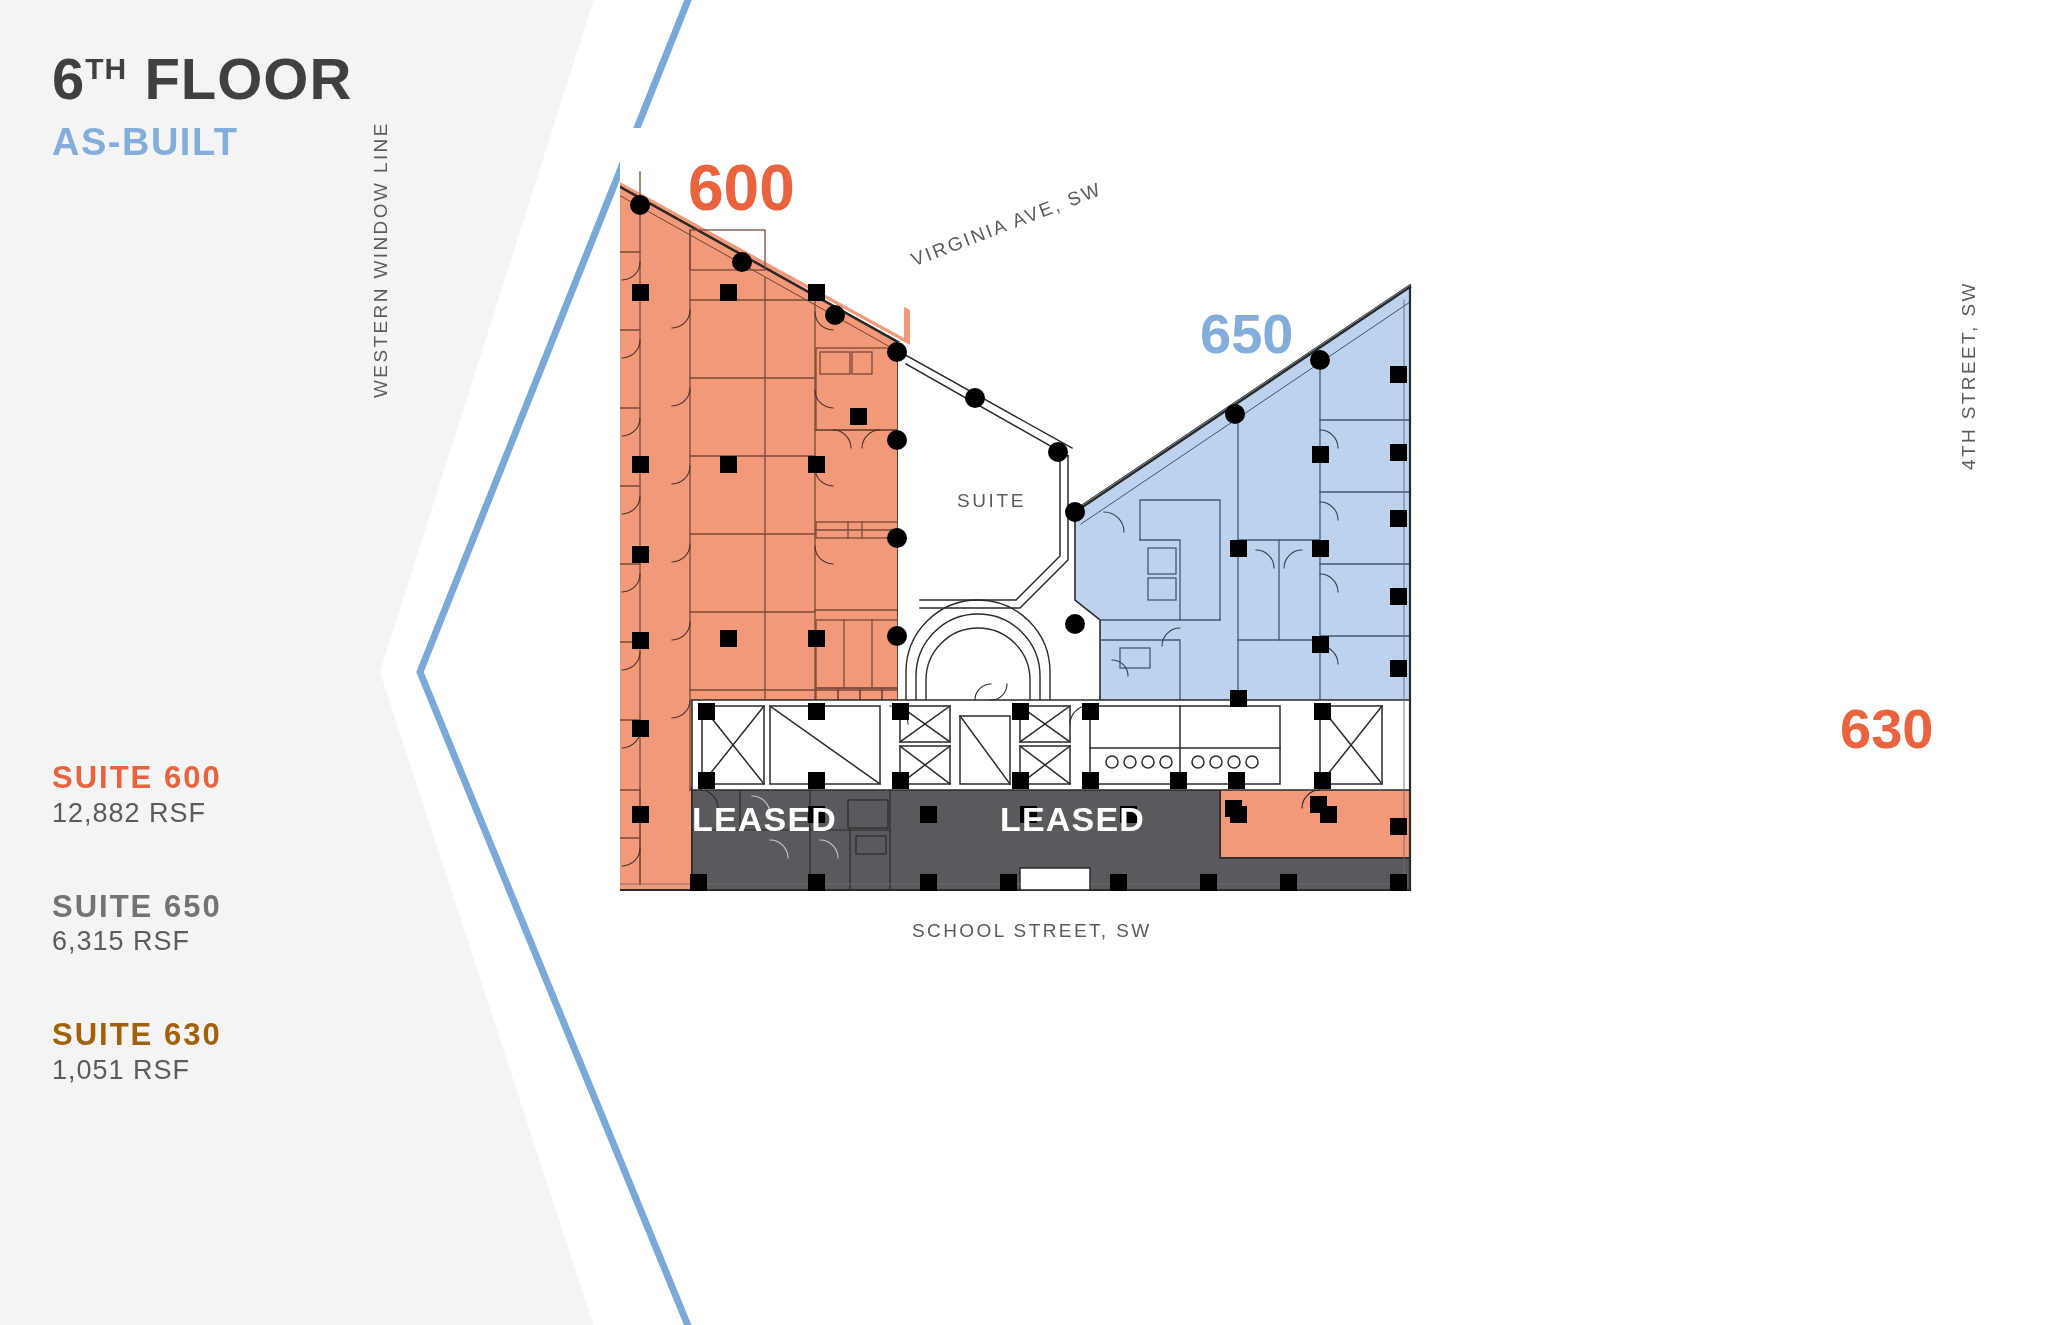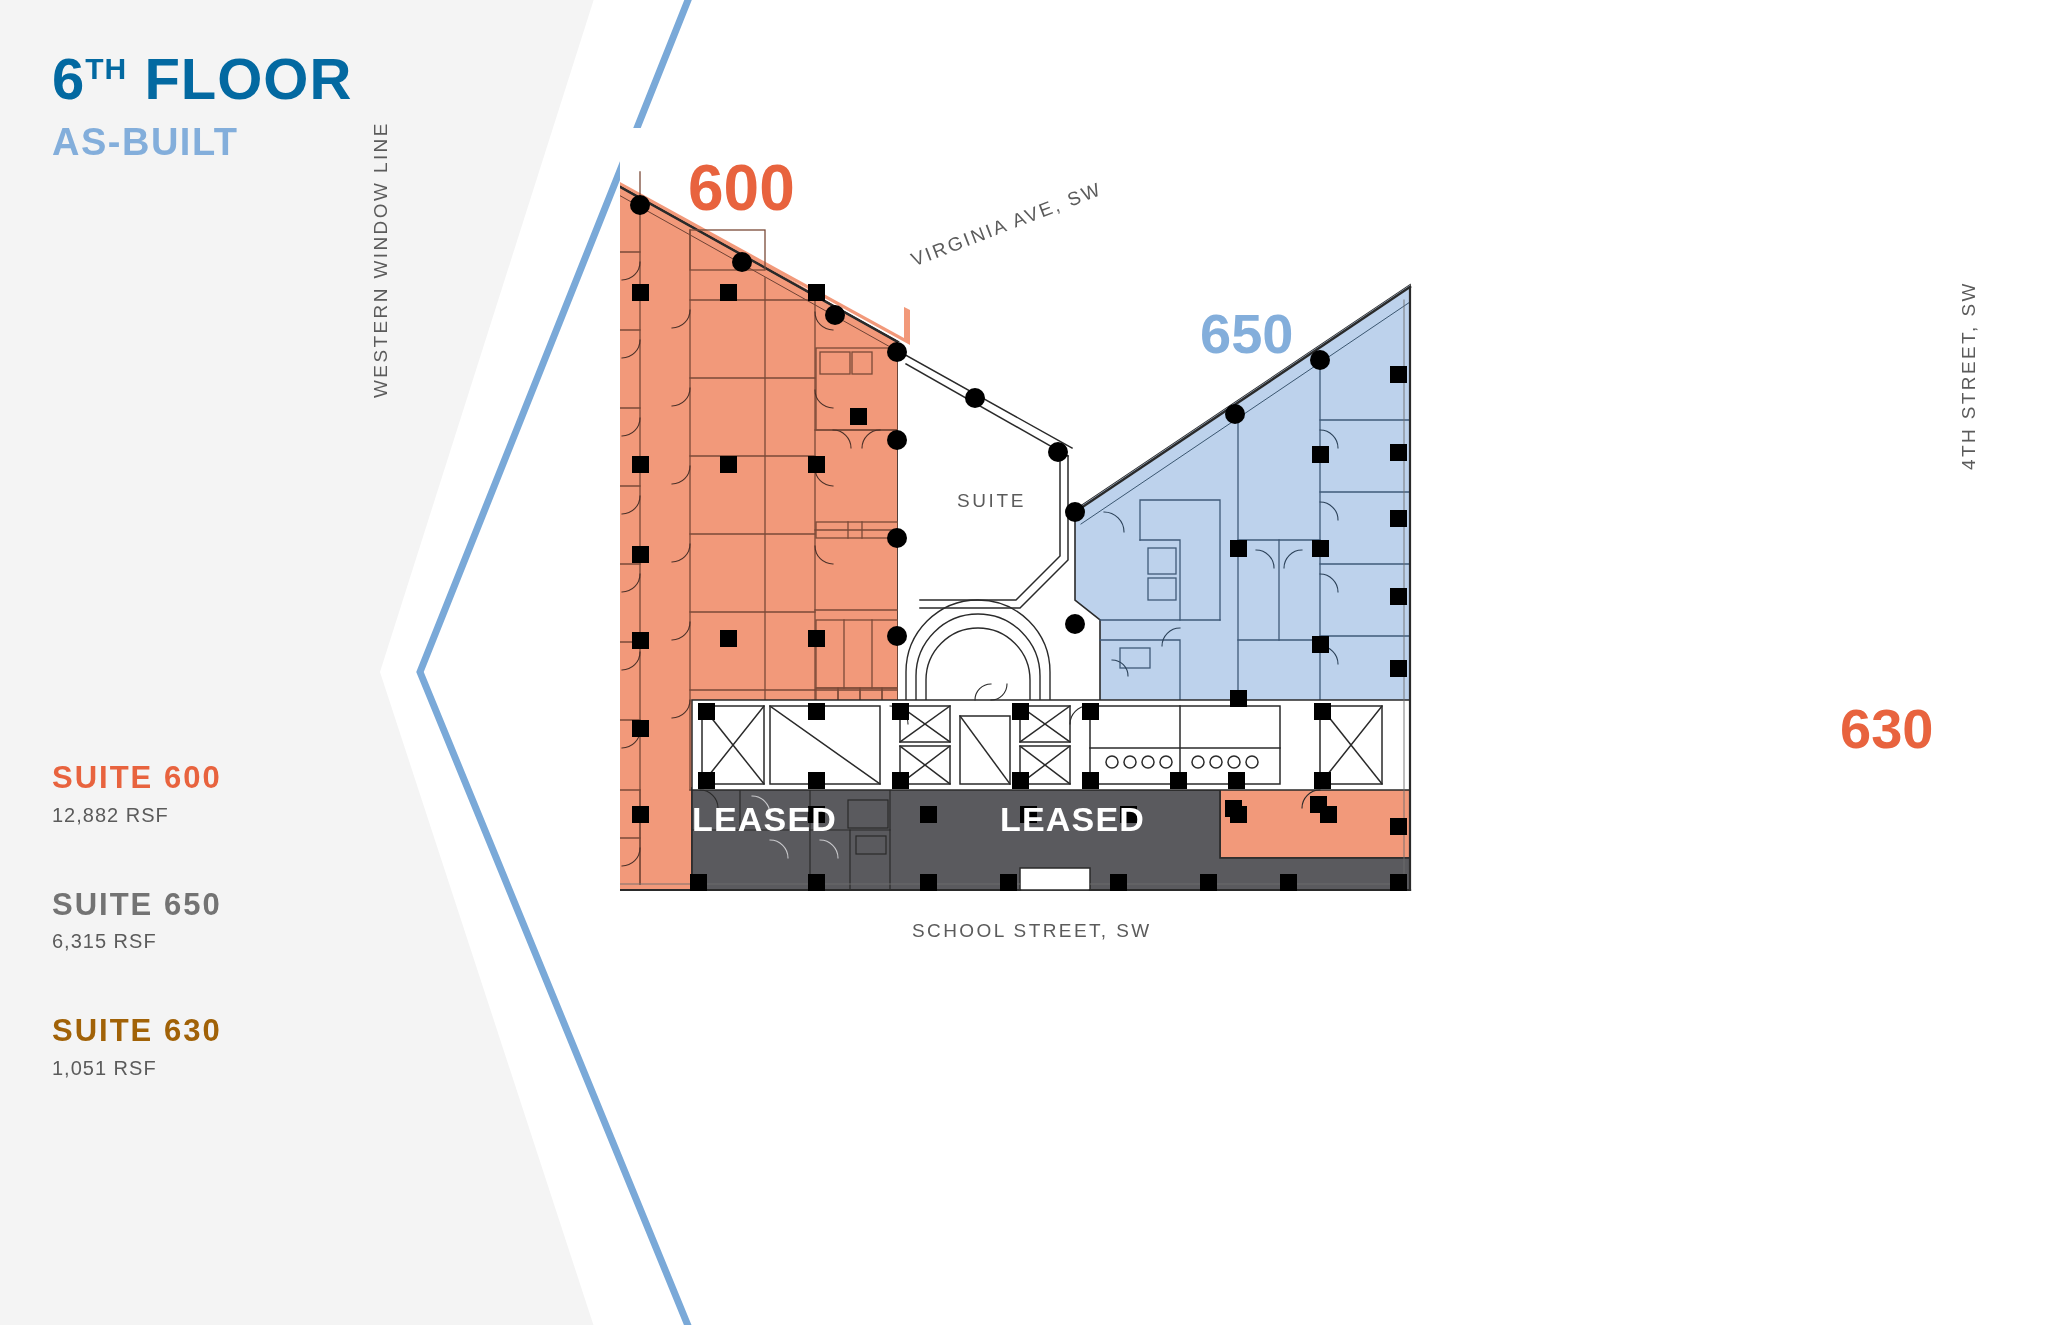--- a/index.html
+++ b/index.html
@@ -16,37 +16,37 @@
   .left-panel{
     position:absolute;left:0;top:0;width:640px;height:1325px;
     background:#f4f4f4;
     z-index:1;
   }
   .chevron-svg{position:absolute;left:0;top:0;width:760px;height:1325px;z-index:2;pointer-events:none;}
 
   .title-block{position:absolute;left:52px;top:48px;z-index:5;}
   .title-main{
     font-size:58px;font-weight:bold;letter-spacing:1px;
-    color:#0369a1;line-height:1.06;white-space:nowrap;
+    color:#404040;line-height:1.06;white-space:nowrap;
   }
   .title-main sup{font-size:30px;vertical-align:super;line-height:0;}
   .title-sub{
     font-size:38px;font-weight:bold;letter-spacing:1.5px;
     color:#83aedb;line-height:1.2;margin-top:11px;white-space:nowrap;
   }
 
   .legend{position:absolute;left:52px;top:760px;z-index:5;}
   .legend-item{margin-bottom:60px;}
   .legend-title{
     font-size:31px;letter-spacing:2px;font-weight:700;line-height:1.15;
     white-space:nowrap;
   }
   .legend-sub{
-    font-size:20px;letter-spacing:1px;color:#5b5b5b;font-weight:400;
-    margin-top:8px;white-space:nowrap;
+    font-size:27px;letter-spacing:1px;color:#5b5b5b;font-weight:400;
+    margin-top:2px;white-space:nowrap;
   }
 
   
   .plan-wrap{position:absolute;left:620px;top:0;width:1428px;height:1325px;z-index:3;}
   .plan-svg{position:absolute;left:0;top:0;width:1428px;height:1325px;}
 
   .plan-label{
     position:absolute;font-weight:bold;line-height:1;white-space:nowrap;z-index:4;
   }
   .lbl-600{font-size:64px;color:#e8633e;left:68px;top:156px;}

